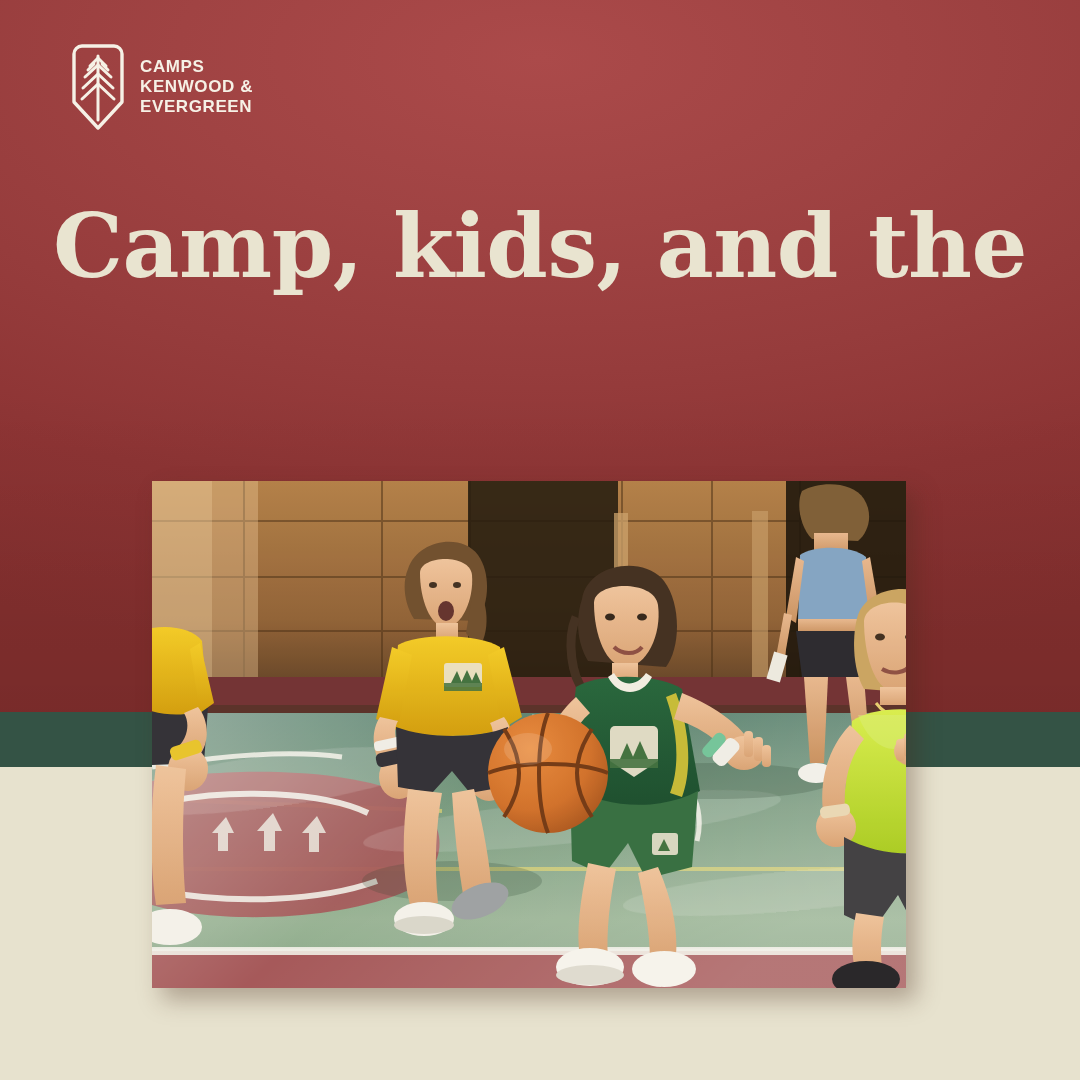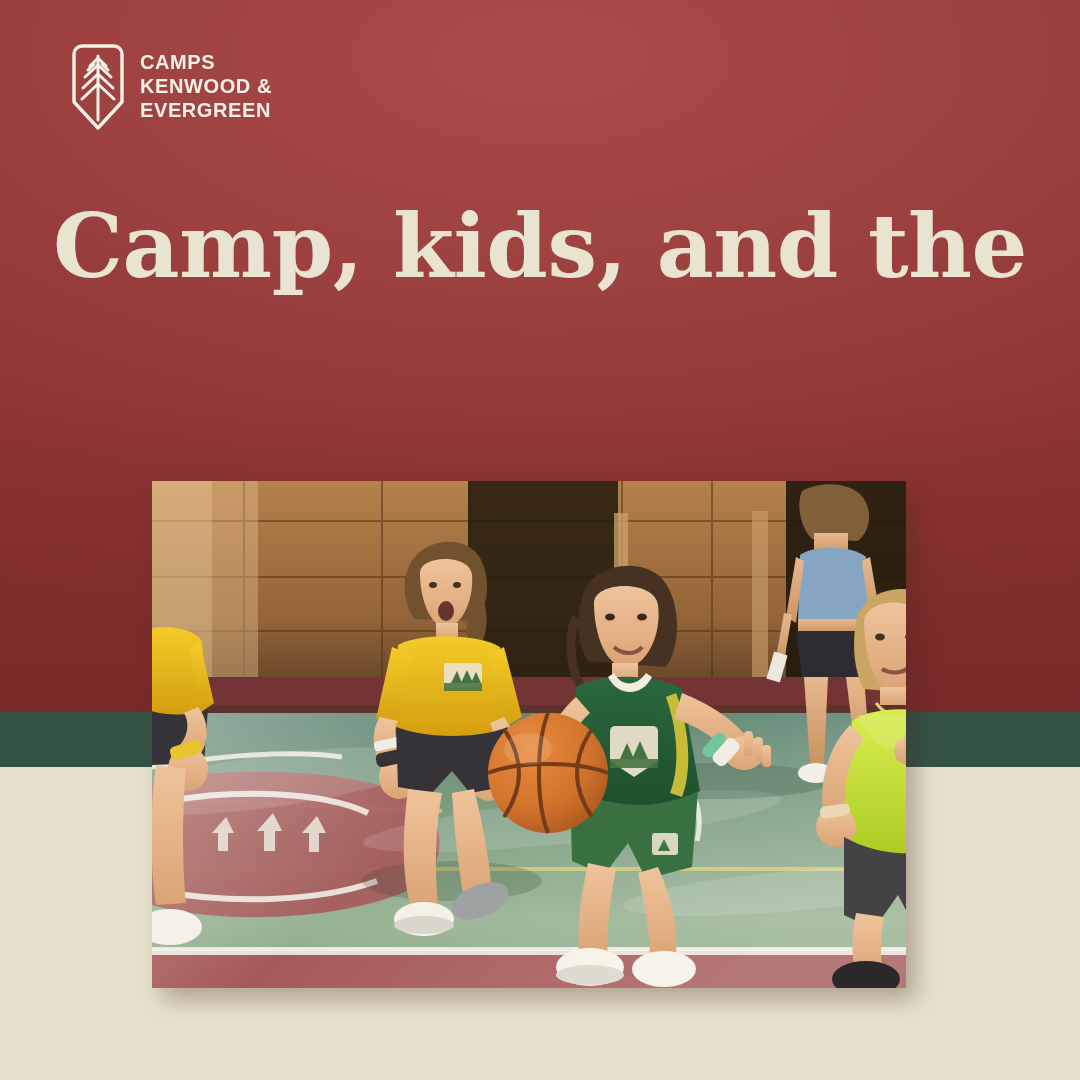--- a/index.html
+++ b/index.html
@@ -26,21 +26,21 @@
   }
   .band-cream{
     position:absolute;left:0;top:767px;width:1080px;height:313px;
     background:#e7e2ce;
   }
 
   
   .logo{position:absolute;left:70px;top:44px;display:flex;align-items:center;gap:14px;}
   .logo-shield{width:56px;height:86px;display:block;}
   .logo-text{
-    color:#f6f1e6;font-weight:bold;font-size:20px;line-height:1.19;
+    color:#f6f1e6;font-weight:bold;font-size:17px;line-height:1.19;
     letter-spacing:0.6px;font-family:"Liberation Sans",sans-serif;
   }
   .logo-text div{white-space:nowrap;}
 
   
   .headline{
     position:absolute;left:0;top:196px;width:1080px;
     text-align:center;color:#e9e4d0;
     font-family:"DejaVu Serif","Liberation Serif",serif;
     font-weight:bold;font-size:88px;line-height:100px;

